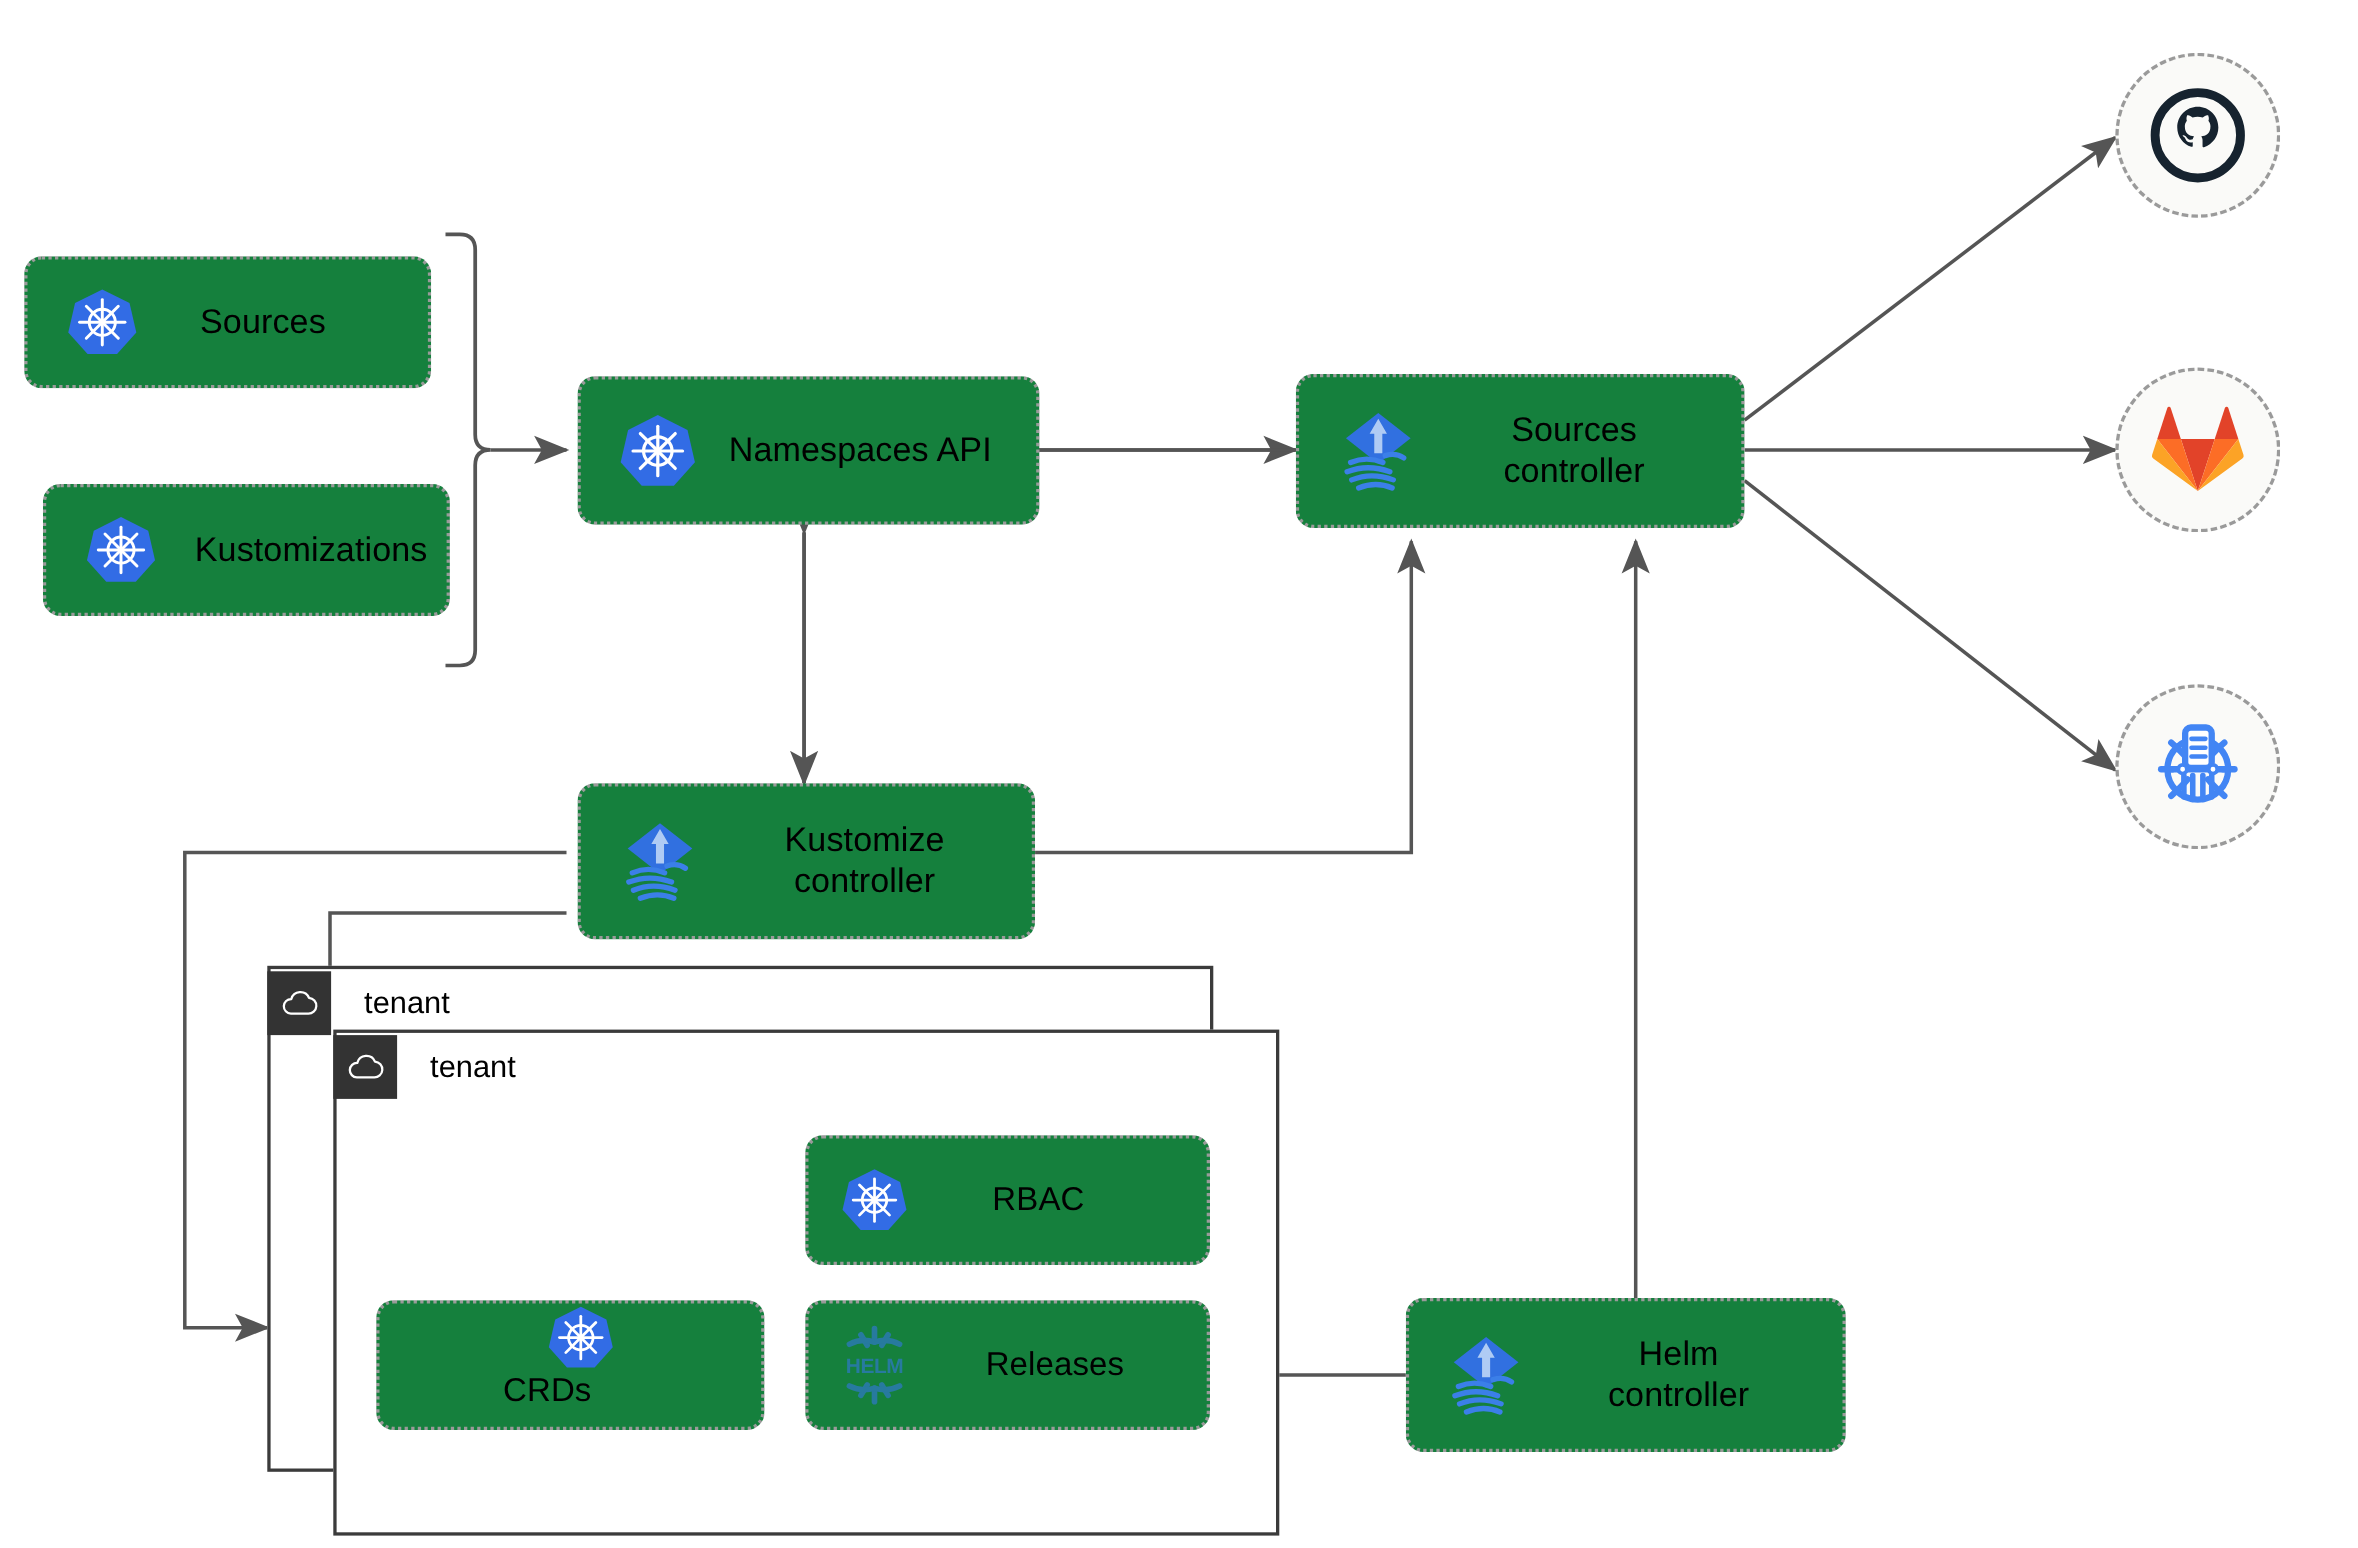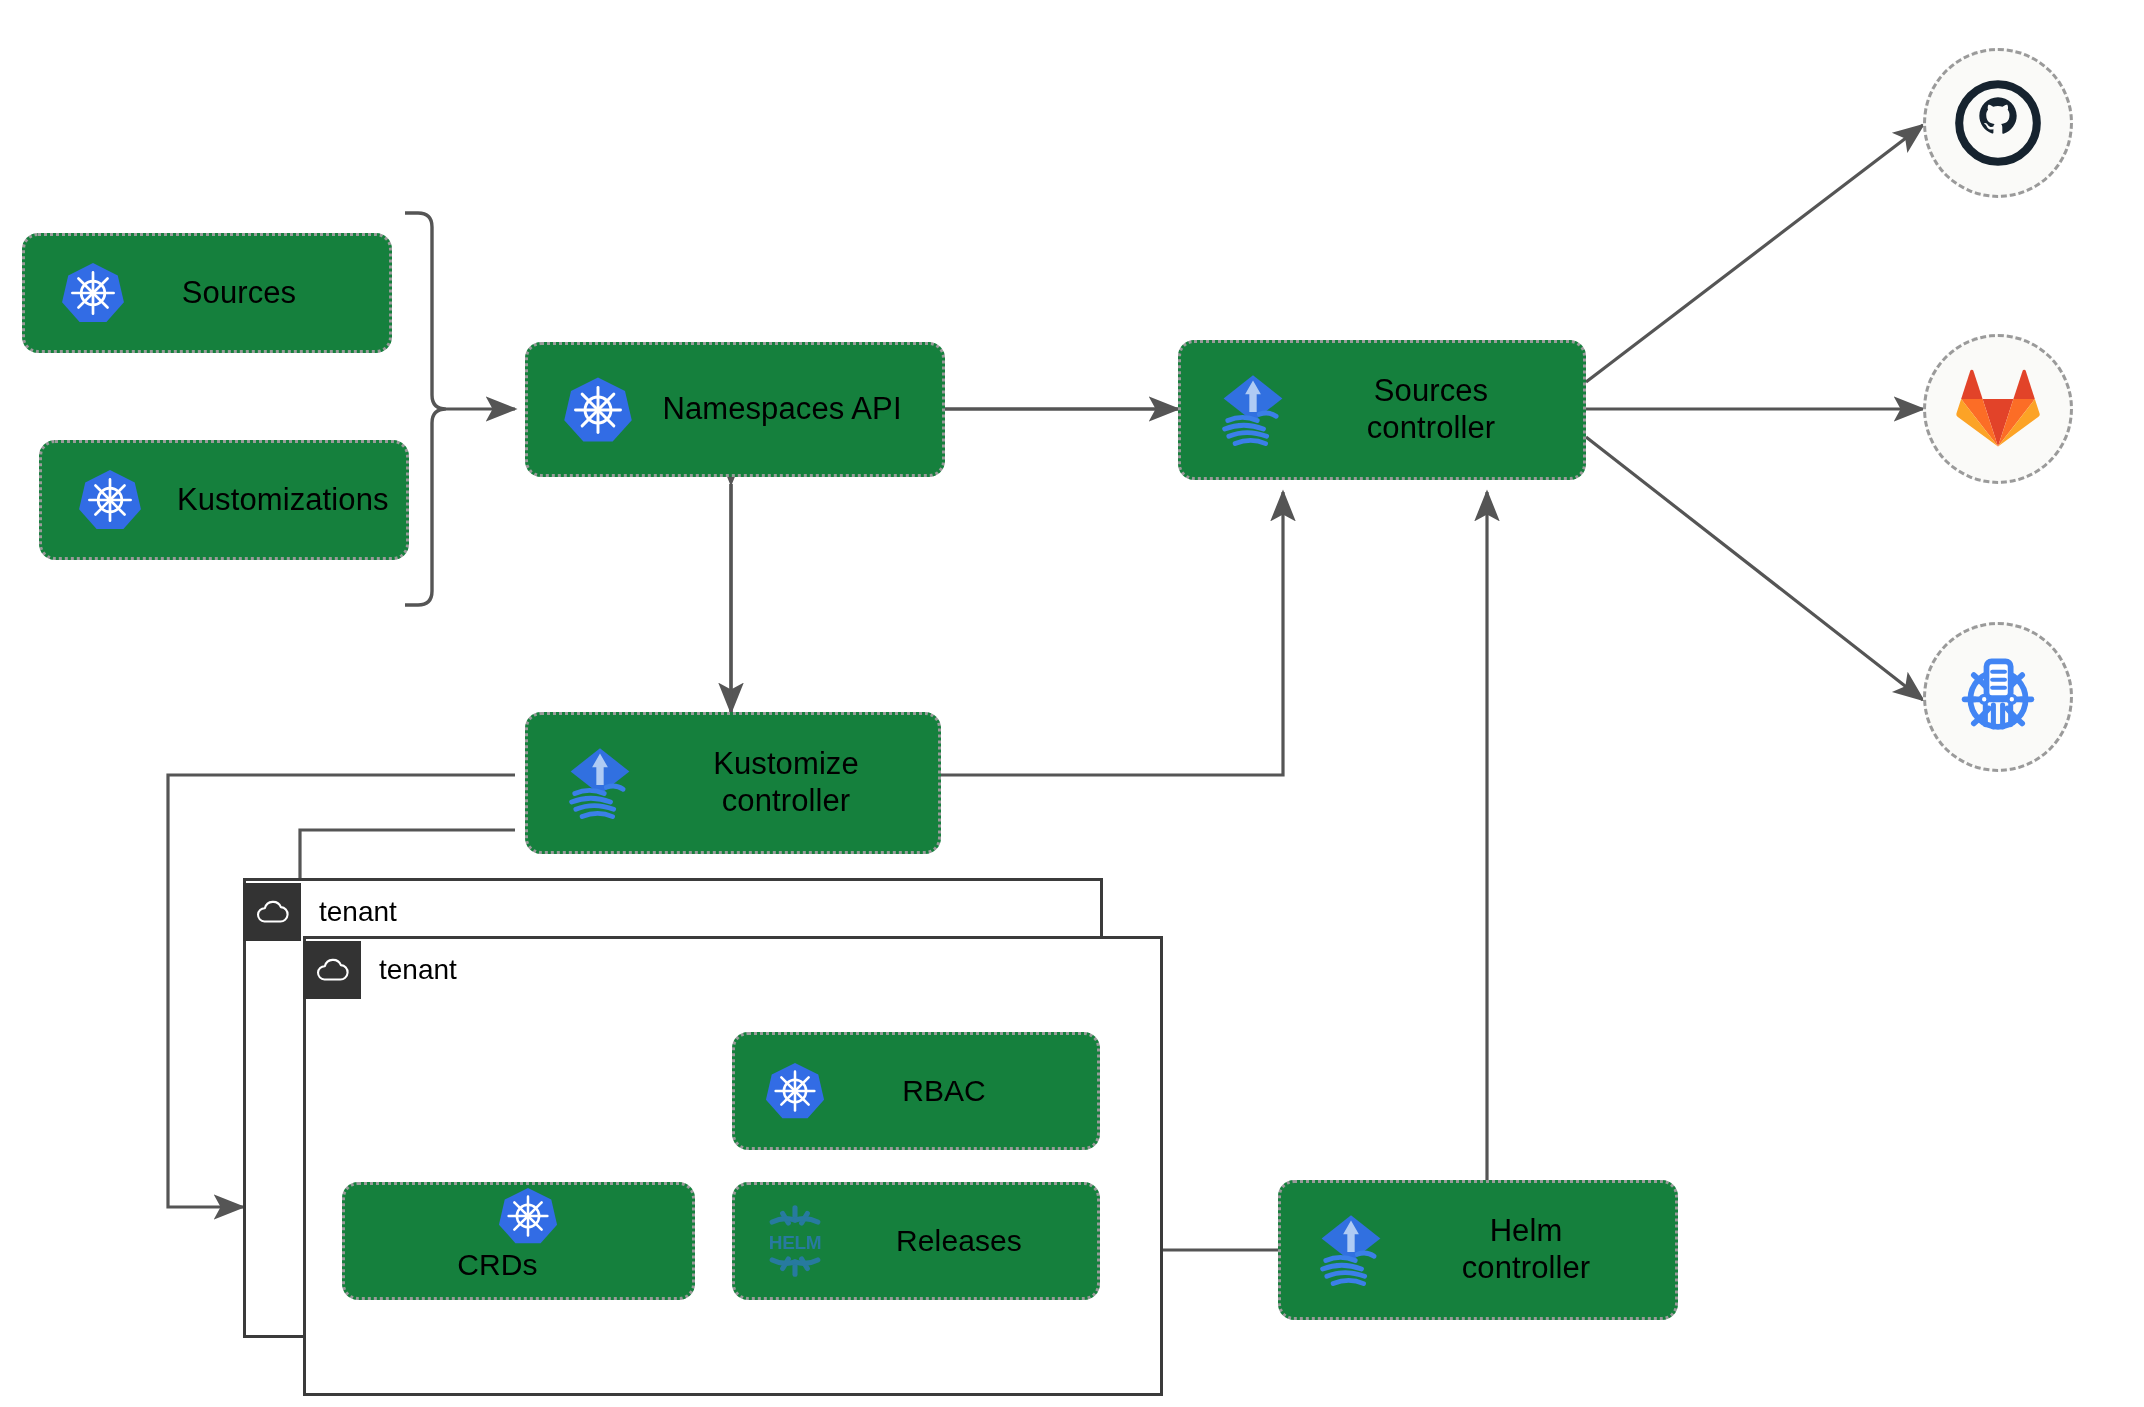--- a/index.html
+++ b/index.html
@@ -30,21 +30,21 @@
     background:#fafaf8;border:3px dashed #9a9a9a;
     display:flex;align-items:center;justify-content:center;box-sizing:border-box;
   }
 
   
   .tenant{
     position:absolute;background:#fff;border:3px solid #3b3b3b;box-sizing:border-box;
   }
   .tenant .bar{
     position:absolute;left:-3px;top:-3px;height:68px;
-    display:flex;align-items:center;
+    display:flex;align-items:center;gap:12px;
   }
   .tenant .bar .cloudbox{
     width:58px;height:58px;background:#333333;
     display:flex;align-items:center;justify-content:center;
   }
   .tenant .bar .tname{
     margin-left:18px;font-size:28px;color:#000;
   }
 </style>
 </head>

